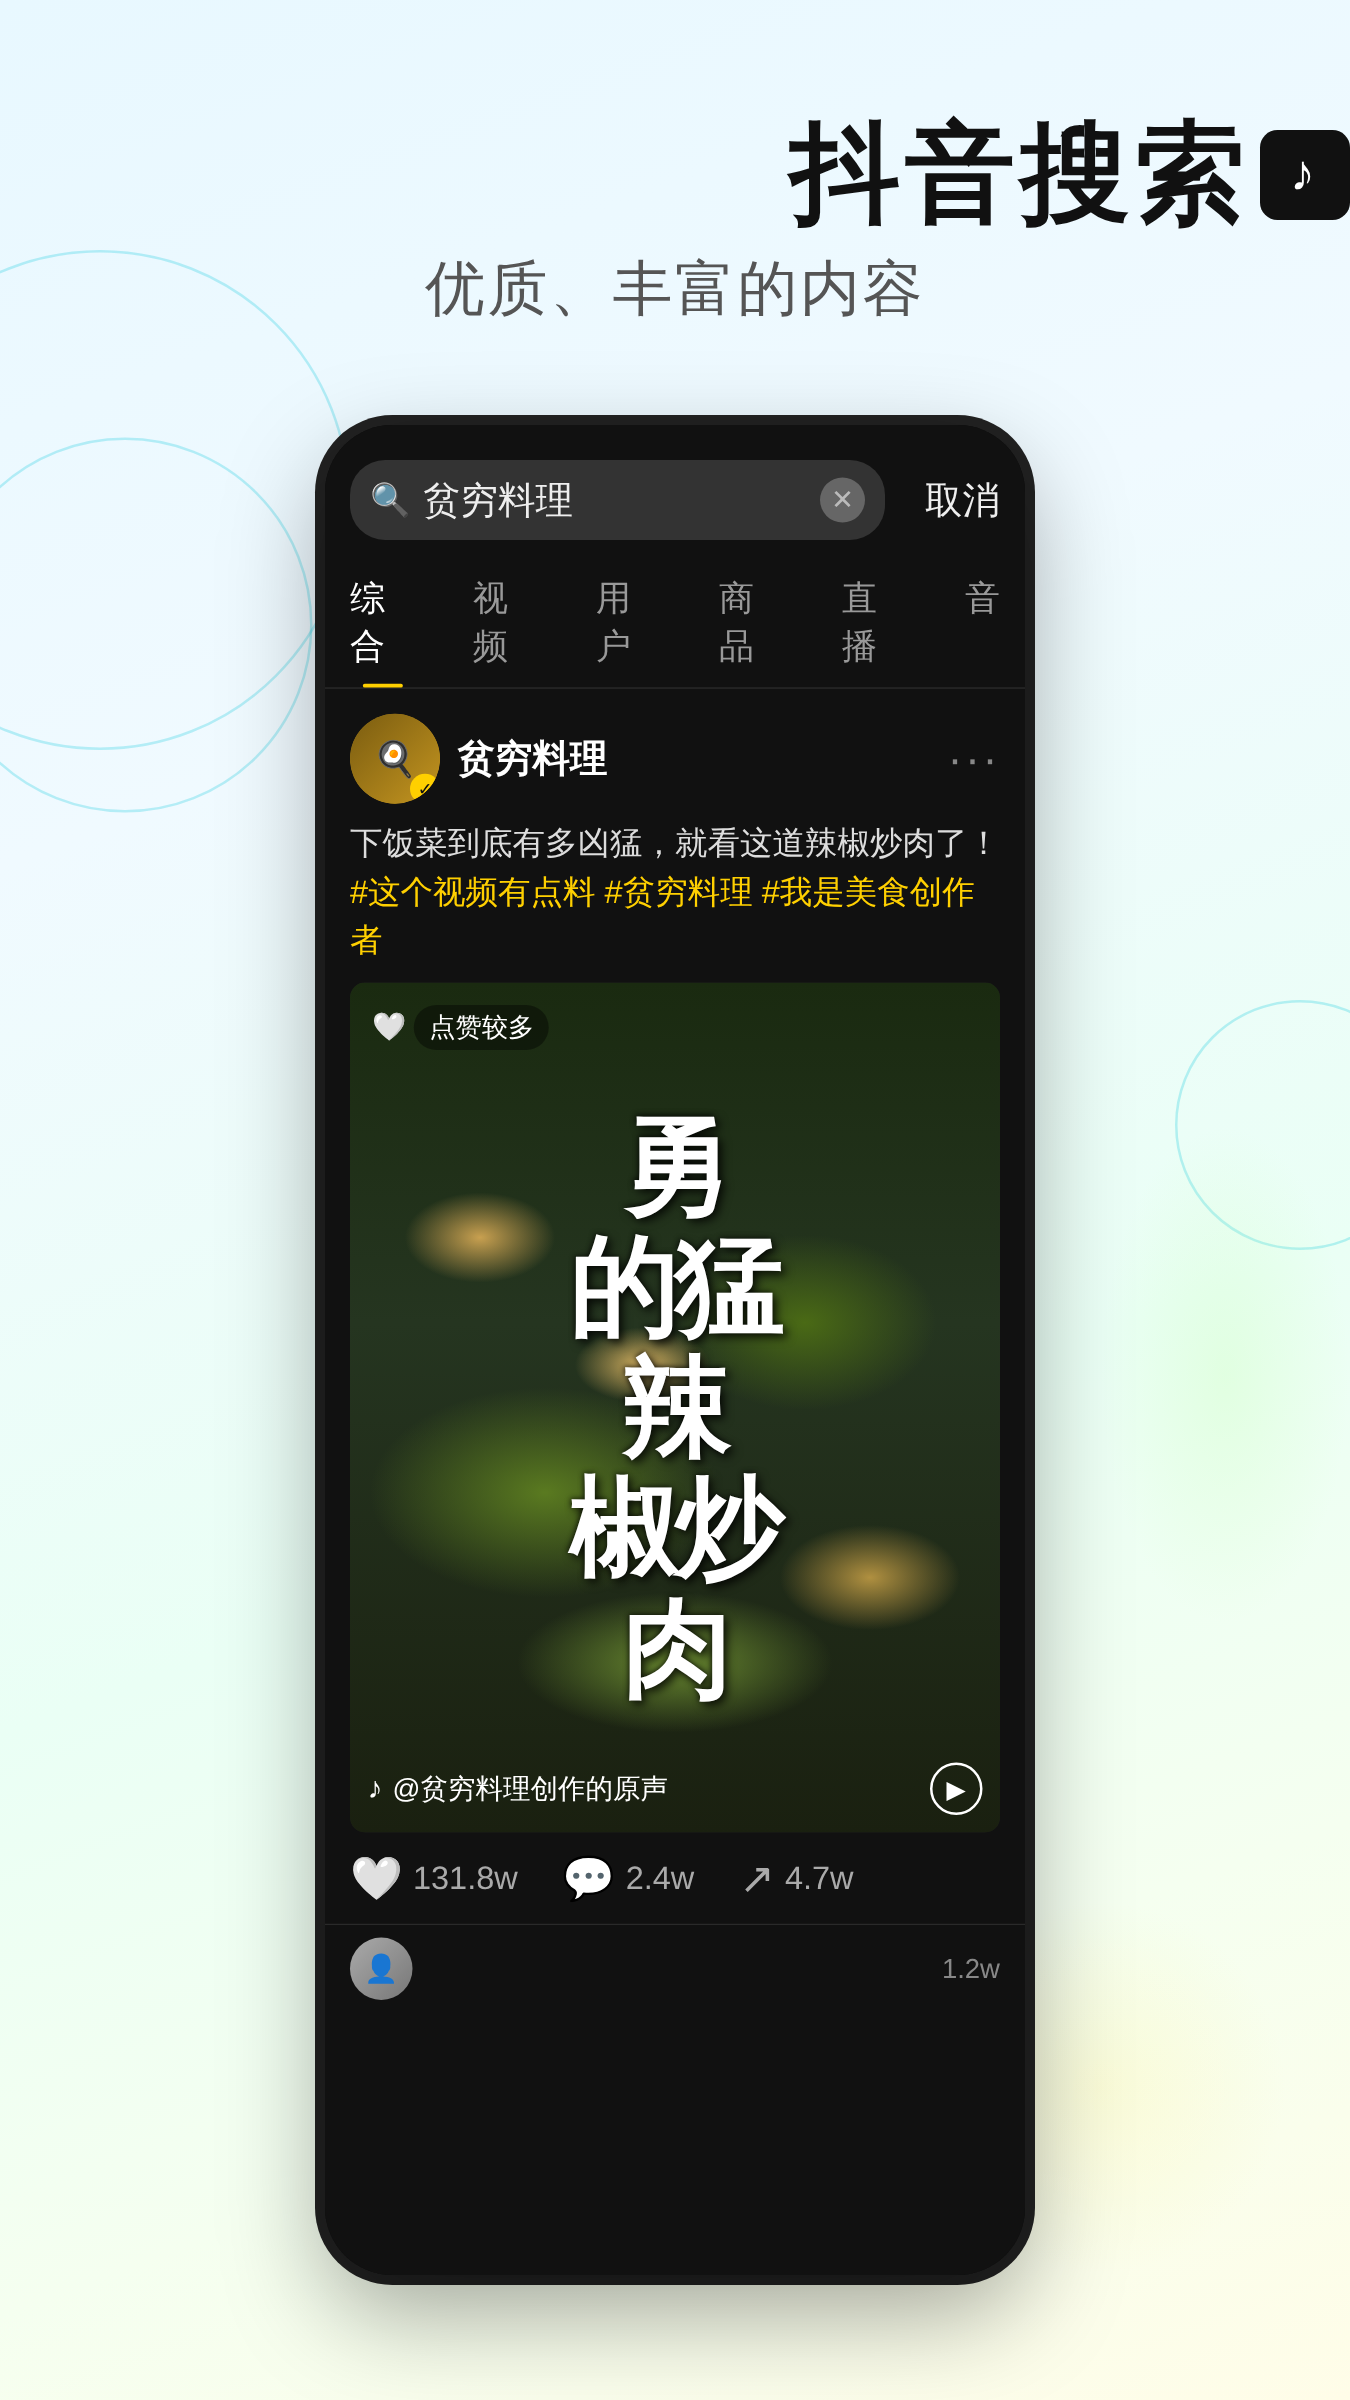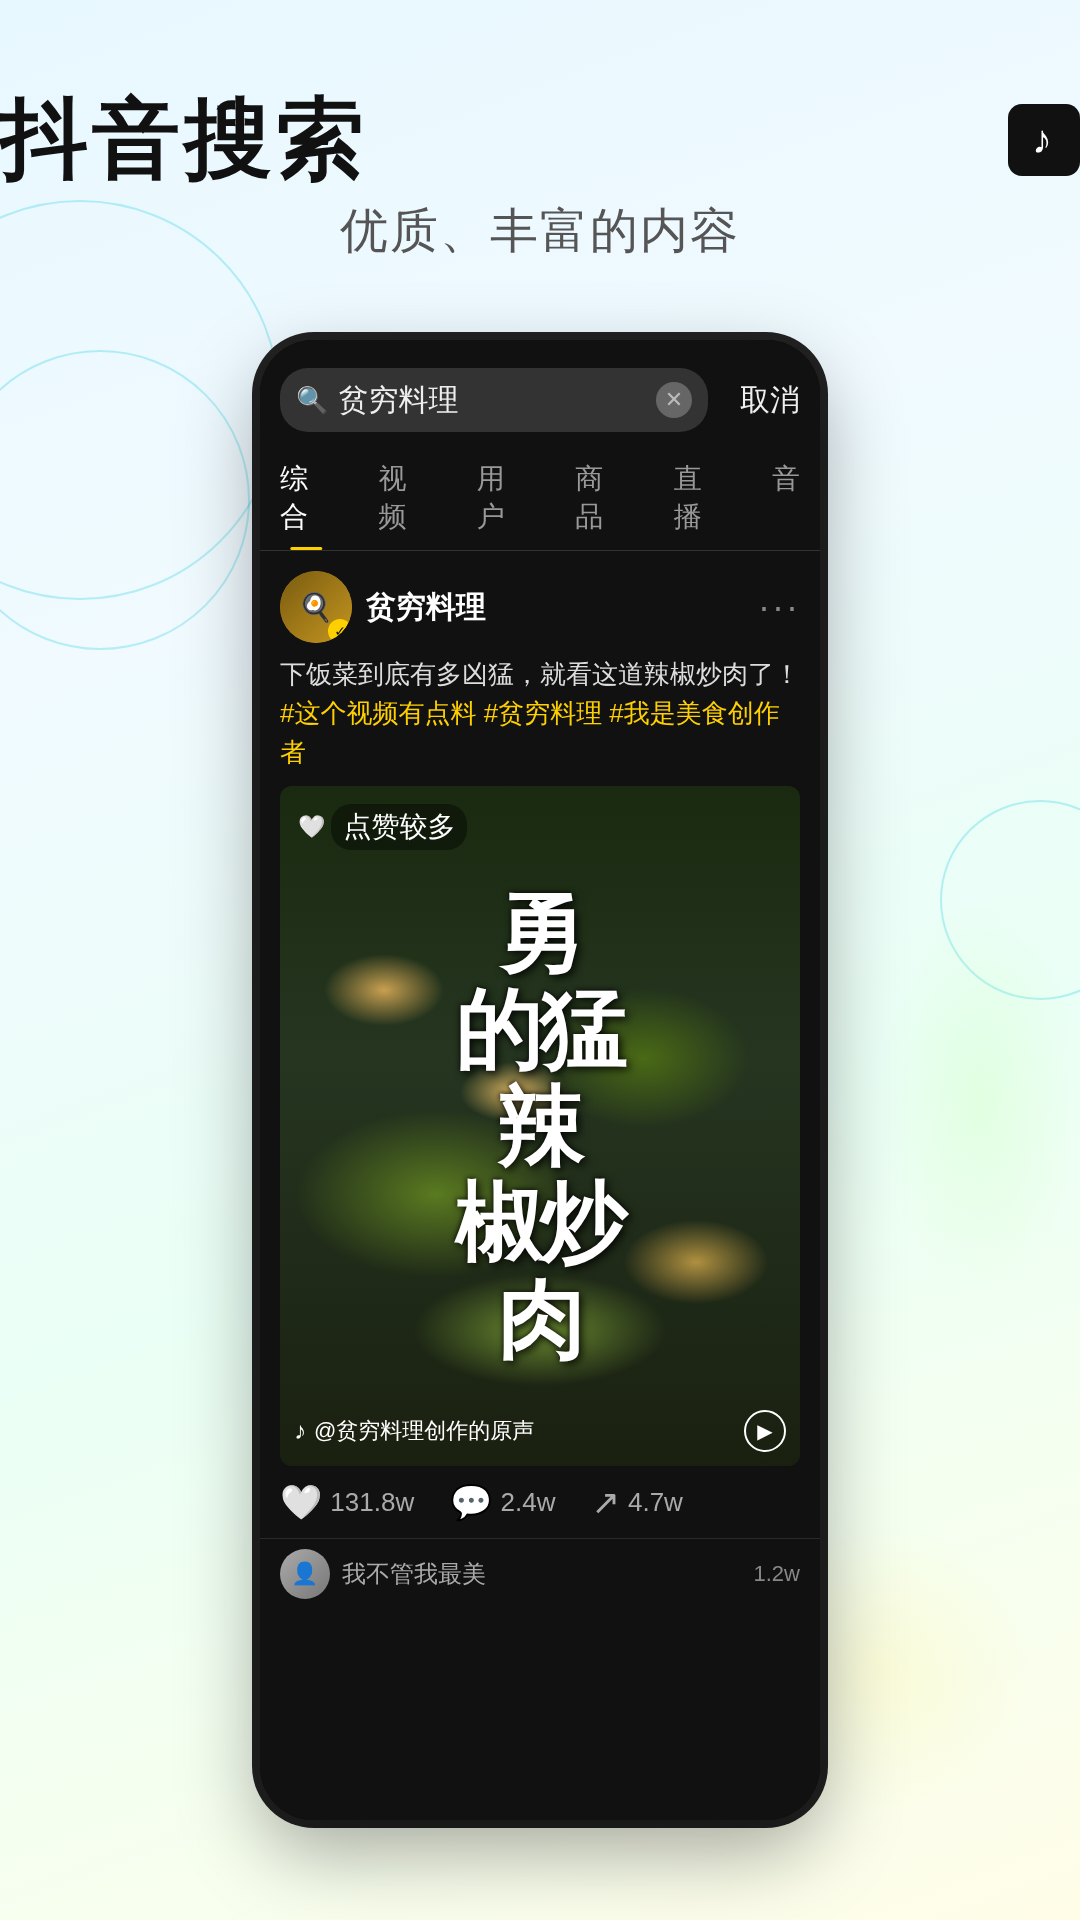--- a/index.html
+++ b/index.html
@@ -43,21 +43,21 @@
       z-index: 2;
     }
 
     .header-title {
       font-size: 88px;
       font-weight: 900;
       color: #111;
       letter-spacing: 4px;
       display: flex;
       align-items: center;
-      justify-content: space-between;
+      justify-content: flex-end;
       gap: 8px;
     }
 
     .tiktok-logo {
       width: 72px;
       height: 72px;
       background: #111;
       border-radius: 14px;
       display: inline-flex;
       align-items: center;
@@ -295,21 +295,21 @@
       gap: 6px;
     }
 
     .badge-heart {
       color: #fff;
       font-size: 22px;
     }
 
     .badge-text {
       color: #fff;
-      font-size: 28px;
+      font-size: 21px;
       background: rgba(0,0,0,0.4);
       padding: 4px 12px;
       border-radius: 20px;
       text-align: right;
     }
 
     
     .video-text-overlay {
       position: absolute;
       top: 50%;
@@ -545,21 +545,20 @@
         <div class="action-item">
           <span class="action-icon">↗</span>
           <span>4.7w</span>
         </div>
       </div>
 
       <div class="comment-preview">
         <div class="comment-item">
           <div class="comment-avatar">👤</div>
           <div class="comment-content">
-            <div class="comment-user">我不管我最美</div>
           </div>
           <div class="comment-likes">1.2w</div>
         </div>
       </div>
 
     </div>
   </div>
 </div>
 
 </body></html>

